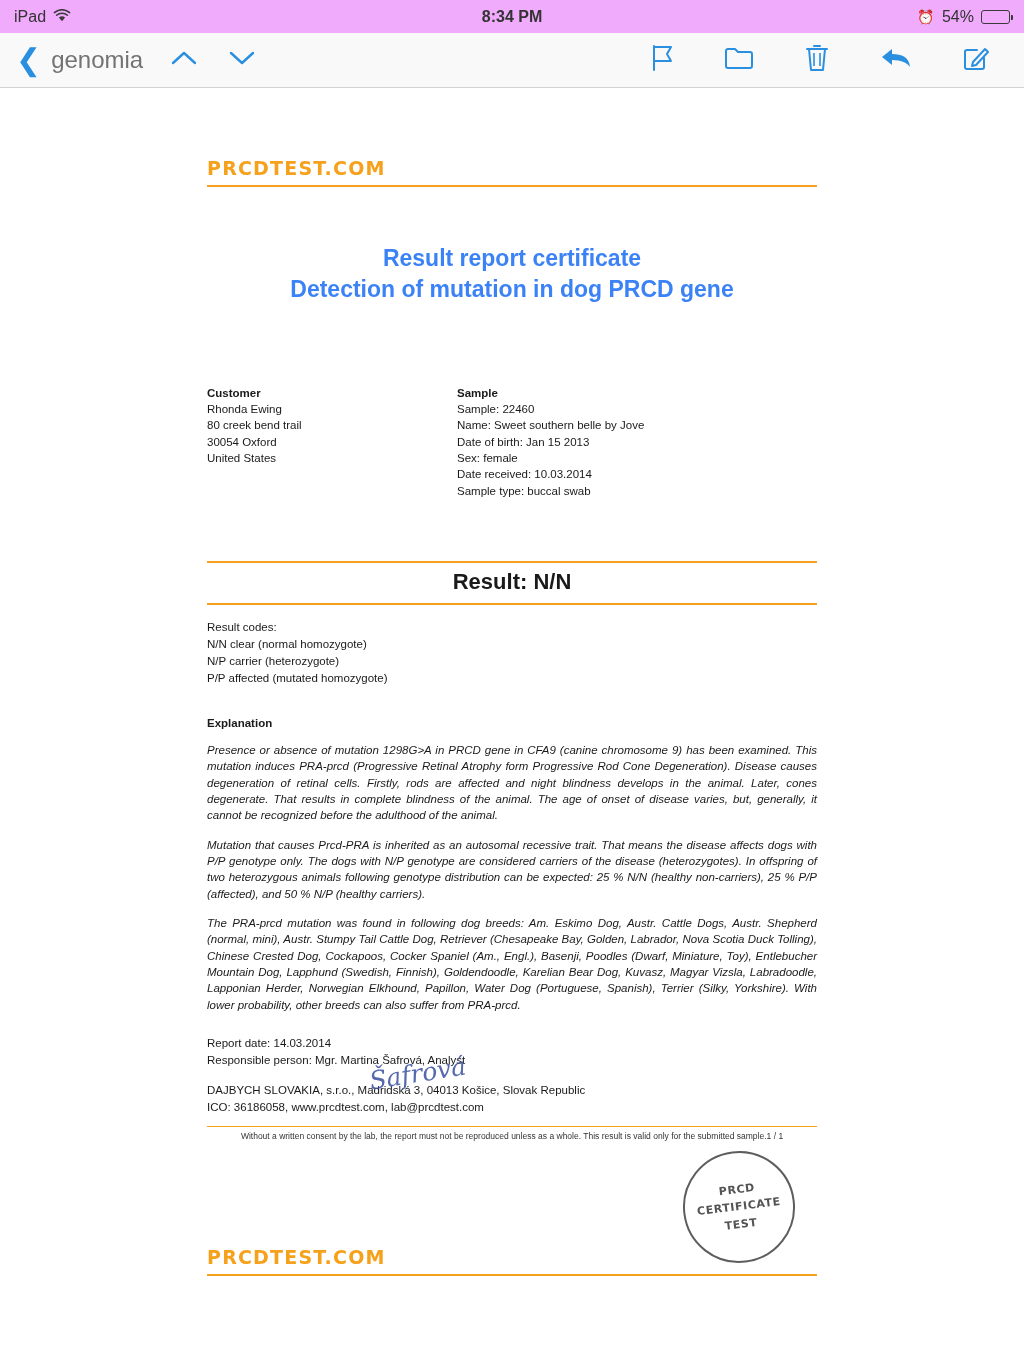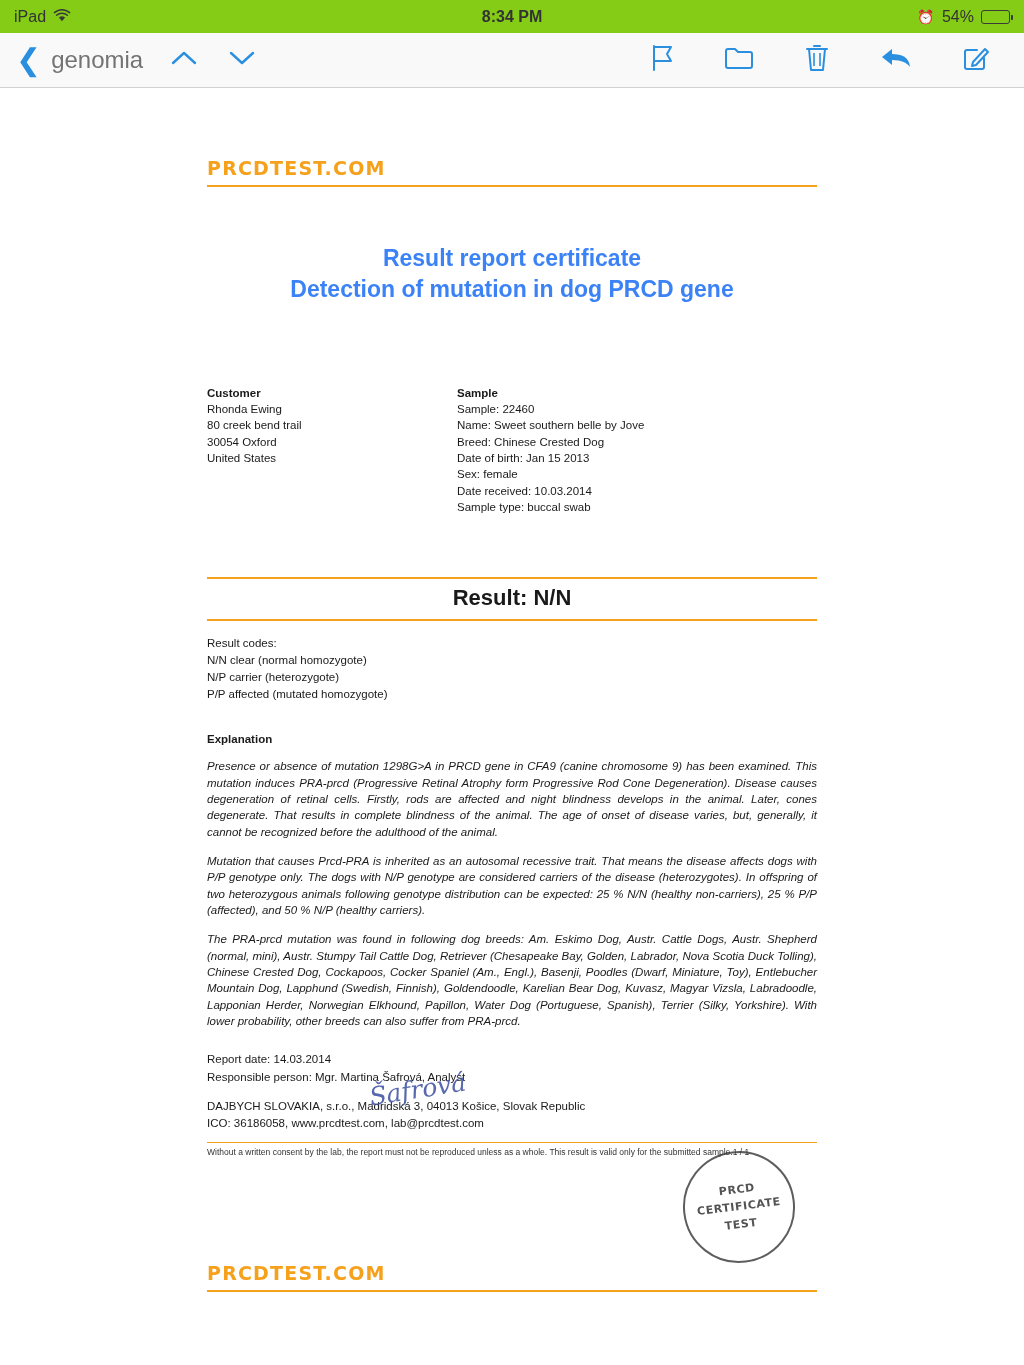--- a/index.html
+++ b/index.html
@@ -12,21 +12,21 @@
     height: 1365px;
     font-family: "Liberation Sans", sans-serif;
     color: #000;
     overflow: hidden;
     position: relative;
   }
 
   
   .statusbar {
     height: 33px;
-    background: #84cc16;
+    background: #f0abfc;
     display: flex;
     align-items: center;
     padding: 0 14px;
     font-size: 16px;
     color: #333;
     box-sizing: border-box;
   }
   .sb-left { display: flex; align-items: center; gap: 7px; flex: 1; }
   .sb-center { flex: 0 0 auto; font-weight: bold; font-size: 16px; }
   .sb-right { flex: 1; display: flex; align-items: center; justify-content: flex-end; gap: 7px; }
@@ -181,21 +181,21 @@
     transform: rotate(-7deg);
     opacity: .82;
   }
   .footer-rule {
     margin-top: 10px;
     border-top: 1px solid #f5a11b;
     padding-top: 4px;
     font-size: 8.5px;
     color: #333;
     display: flex;
-    justify-content: flex-start;
+    justify-content: center;
   }
   .page2 {
     margin-top: 105px;
   }
 </style>
 </head>
 <body>
 
 <div class="statusbar">
   <div class="sb-left">
@@ -286,21 +286,20 @@
         <div class="info-head">Customer</div>
         <div class="info-line">Rhonda Ewing</div>
         <div class="info-line">80 creek bend trail</div>
         <div class="info-line">30054 Oxford</div>
         <div class="info-line">United States</div>
       </div>
       <div class="info-col-right">
         <div class="info-head">Sample</div>
         <div class="info-line">Sample: 22460</div>
         <div class="info-line">Name: Sweet southern belle by Jove</div>
-        <div class="info-line">Breed: Chinese Crested Dog</div>
         <div class="info-line">Date of birth: Jan 15 2013</div>
         <div class="info-line">Sex: female</div>
         <div class="info-line">Date received: 10.03.2014</div>
         <div class="info-line">Sample type: buccal swab</div>
       </div>
     </div>
 
     <div class="result-band">
       <span class="result-text">Result: N/N</span>
     </div>

